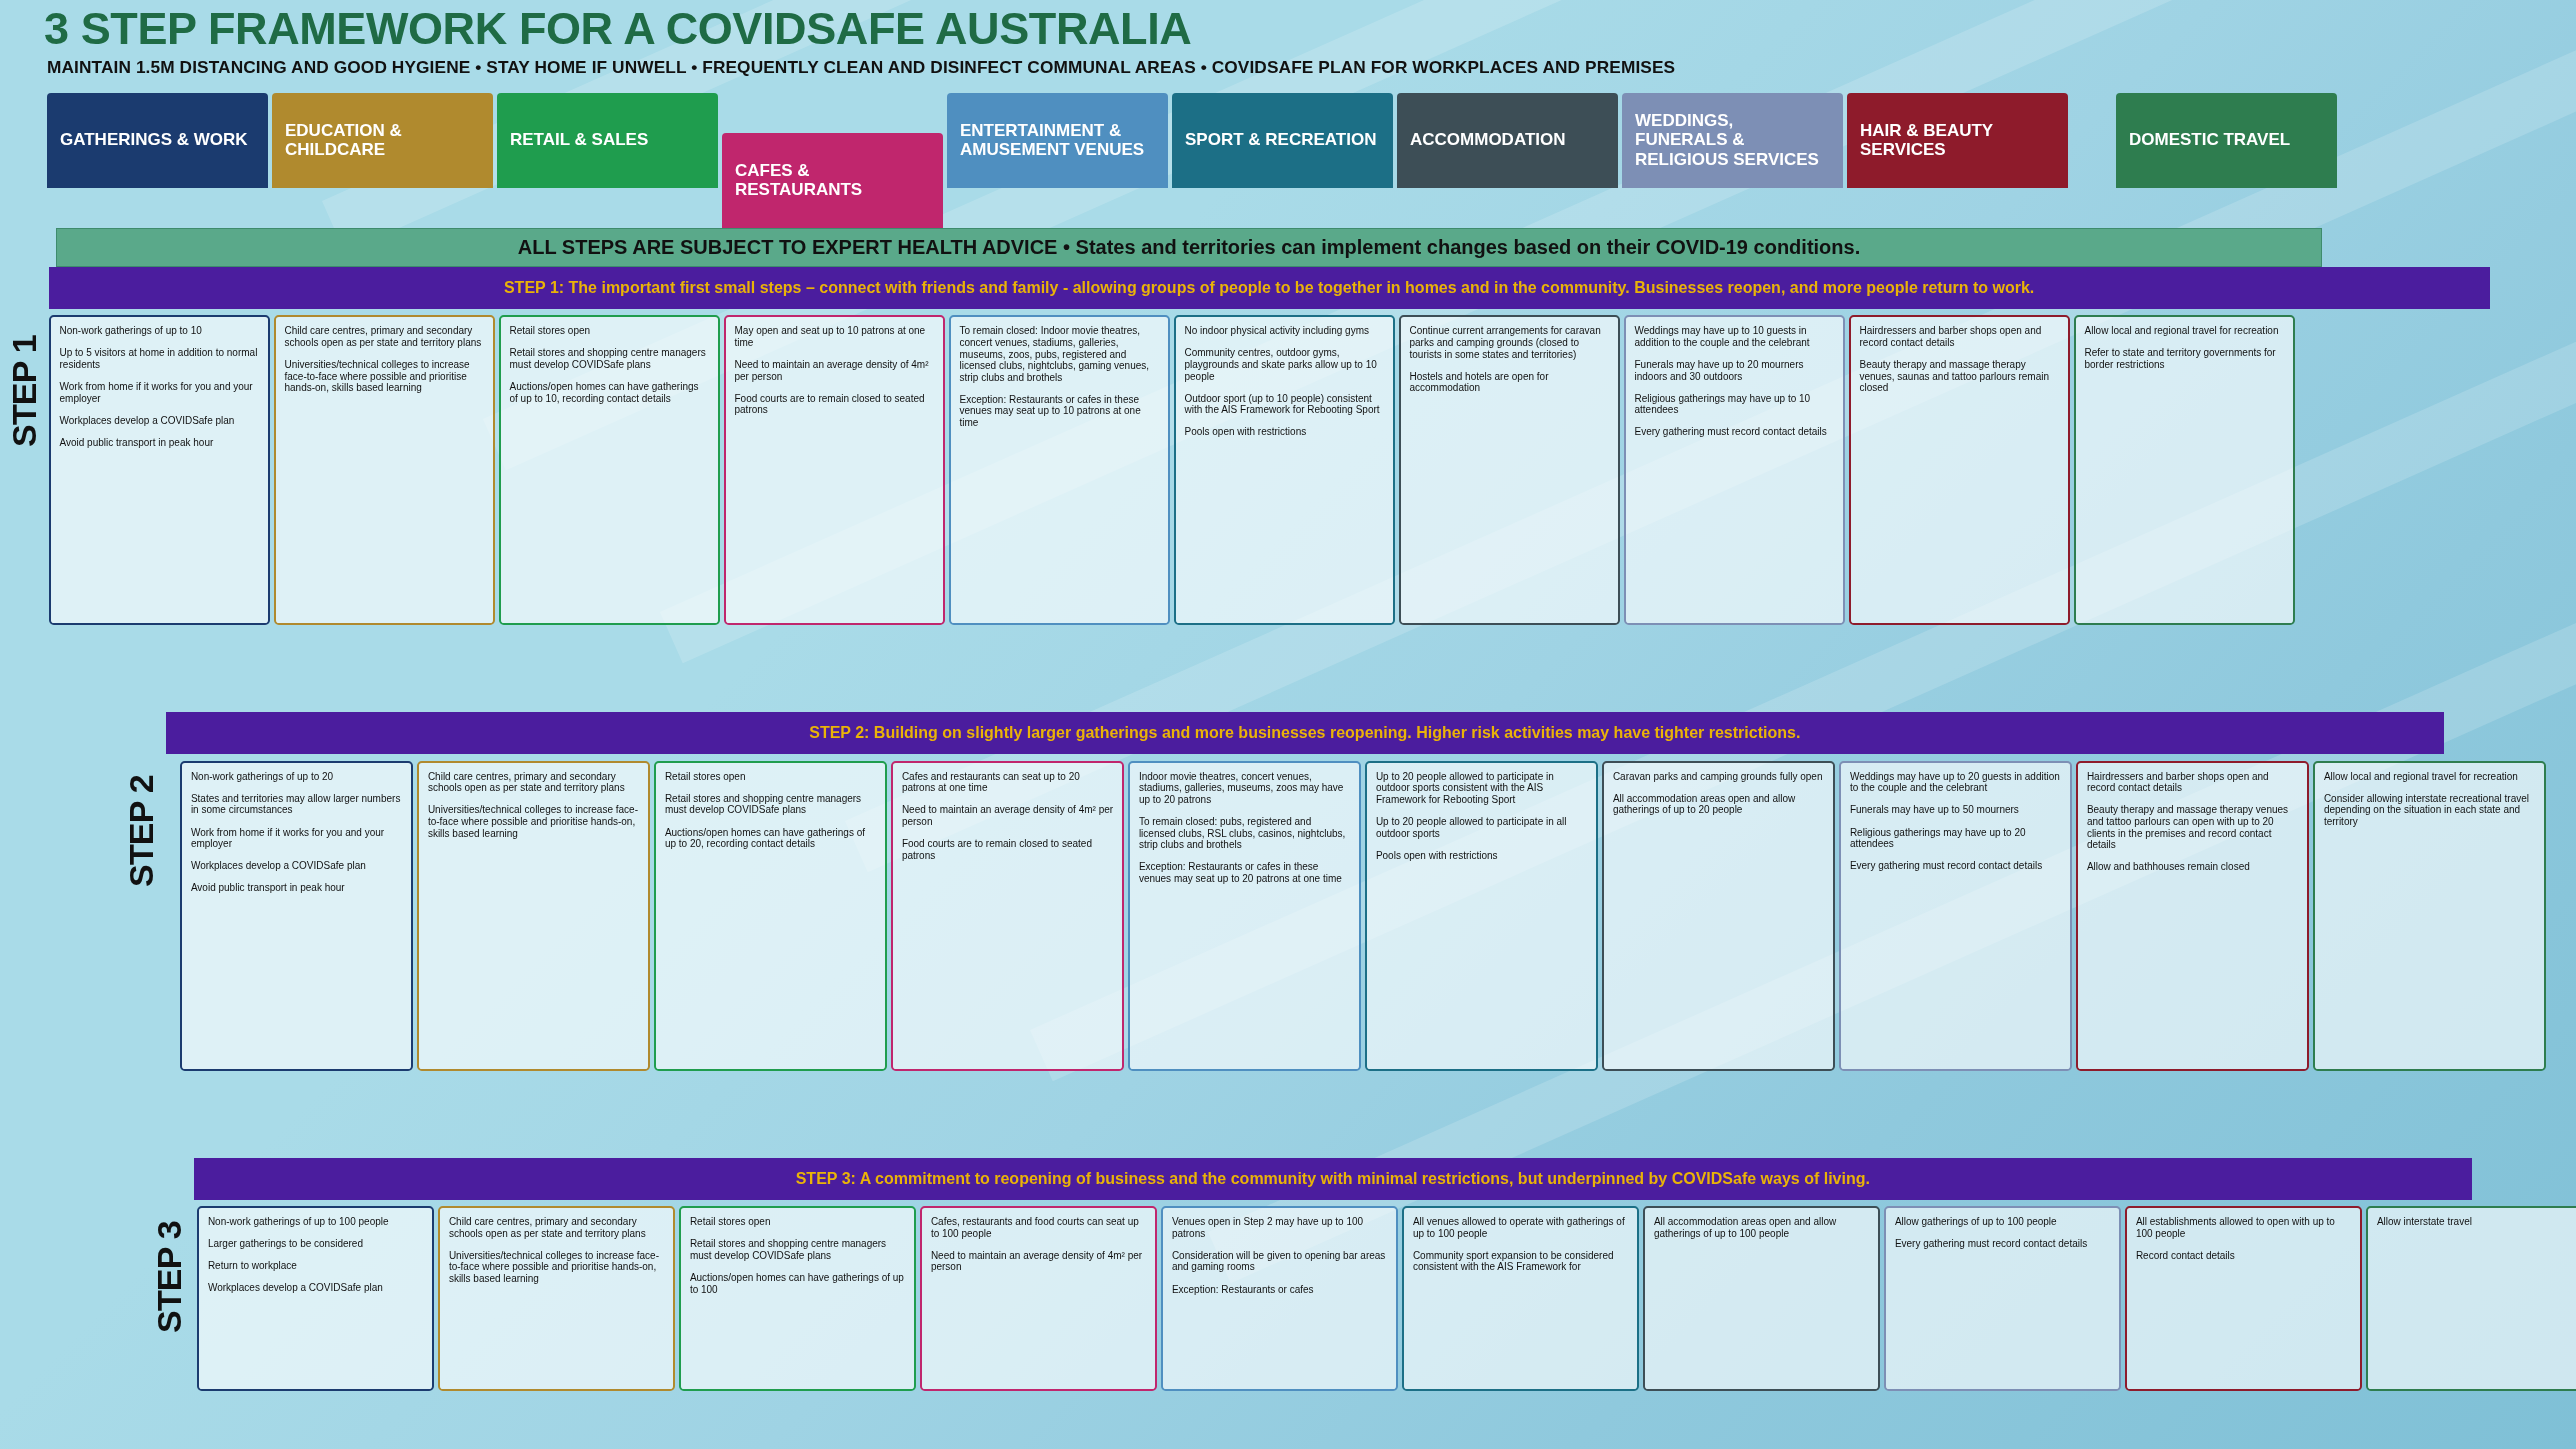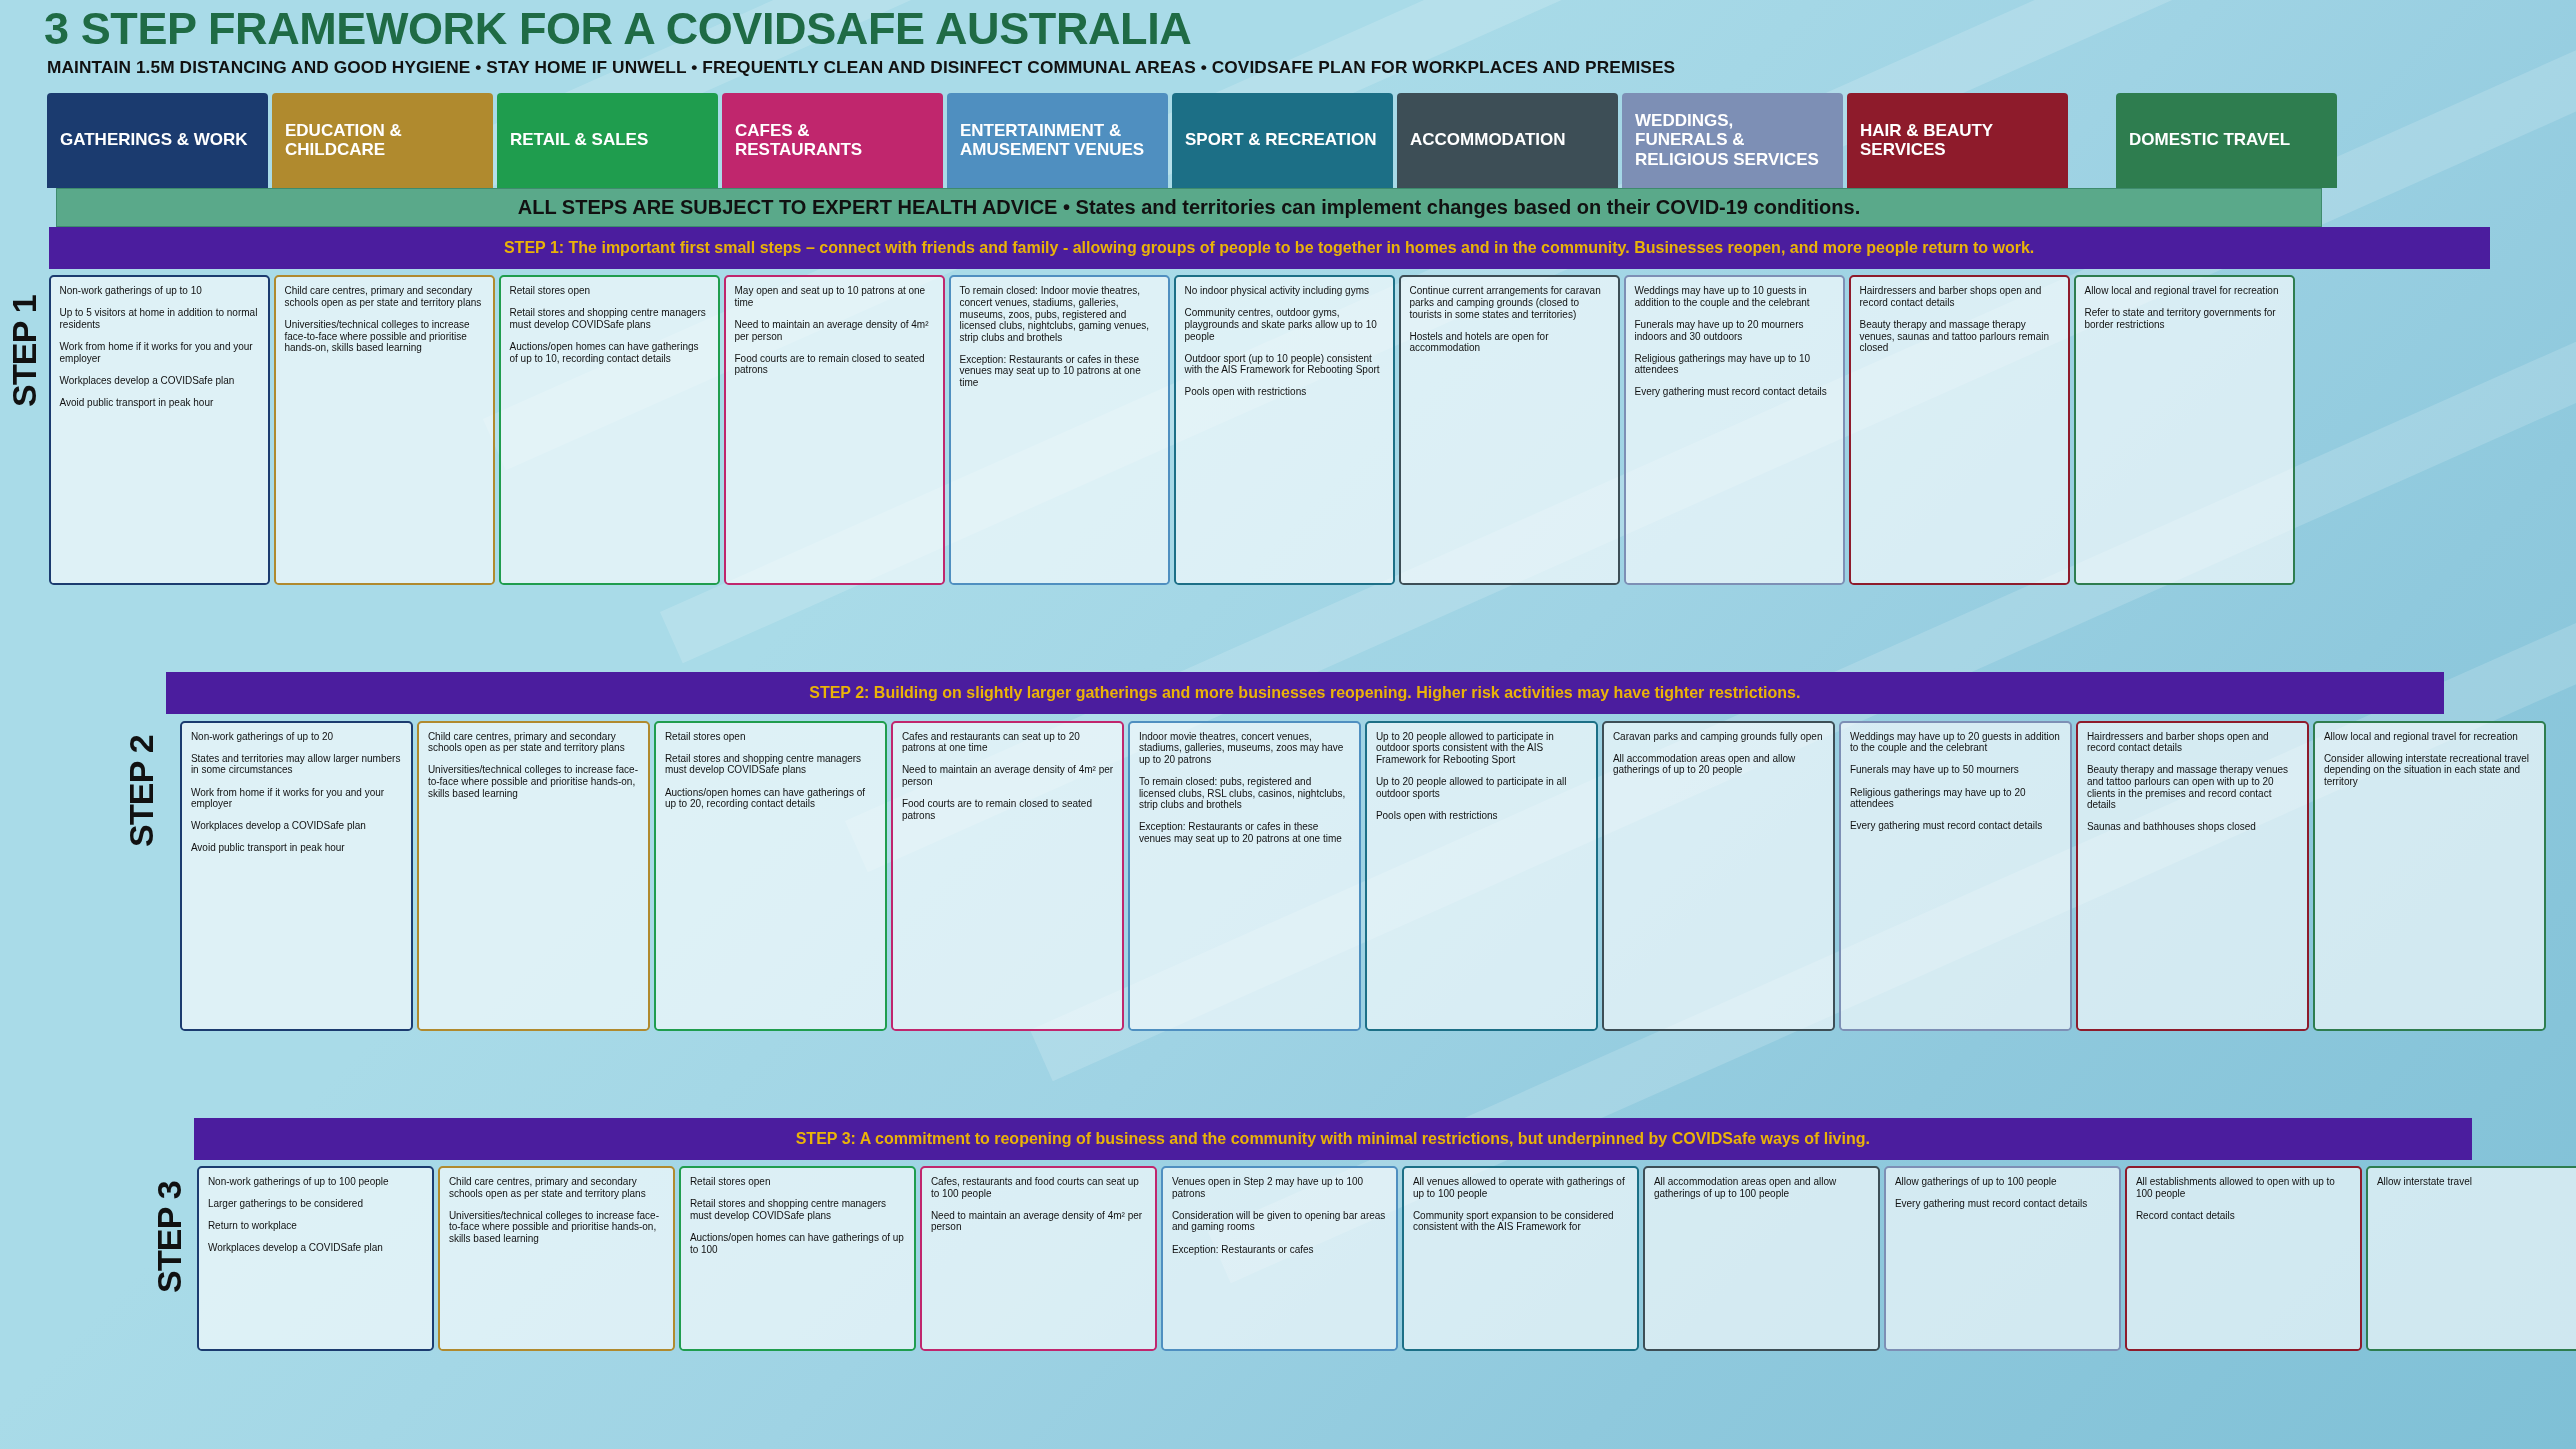--- a/index.html
+++ b/index.html
@@ -90,21 +90,21 @@
   <div class="cat-strip" id="cat-strip">
       <div class="cat" style="background: rgb(27, 59, 111); width: 221px;">
         <span>GATHERINGS &amp; WORK</span>
       </div>
       <div class="cat" style="background: rgb(176, 138, 46); width: 221px;">
         <span>EDUCATION &amp; CHILDCARE</span>
       </div>
       <div class="cat" style="background: rgb(31, 157, 78); width: 221px;">
         <span>RETAIL &amp; SALES</span>
       </div>
-      <div class="cat" style="background: rgb(192, 38, 109); width: 221px;">
+      <div class="cat" style="background: rgb(192, 38, 109); width: 221px; margin-top: 40px;">
         <span>CAFES &amp; RESTAURANTS</span>
       </div>
       <div class="cat" style="background: rgb(79, 143, 192); width: 221px;">
         <span>ENTERTAINMENT &amp; AMUSEMENT VENUES</span>
       </div>
       <div class="cat" style="background: rgb(28, 111, 134); width: 221px;">
         <span>SPORT &amp; RECREATION</span>
       </div>
       <div class="cat" style="background: rgb(61, 78, 86); width: 221px;">
         <span>ACCOMMODATION</span>
@@ -223,21 +223,21 @@
             </div>
             <div class="card" style="border-color: rgb(125, 143, 181);">
               <p>Weddings may have up to 20 guests in addition to the couple and the celebrant</p>
               <p>Funerals may have up to 50 mourners</p>
               <p>Religious gatherings may have up to 20 attendees</p>
               <p>Every gathering must record contact details</p>
             </div>
             <div class="card" style="border-color: rgb(142, 27, 43);">
               <p>Hairdressers and barber shops open and record contact details</p>
               <p>Beauty therapy and massage therapy venues and tattoo parlours can open with up to 20 clients in the premises and record contact details</p>
-              <p>Saunas and bathhouses shops closed</p>
+              <p>Allow and bathhouses remain closed</p>
             </div>
             <div class="card" style="border-color: rgb(46, 125, 79);">
               <p>Allow local and regional travel for recreation</p>
               <p>Consider allowing interstate recreational travel depending on the situation in each state and territory</p>
             </div>
           </div>
       </div>
     </div>
   </div>
 

